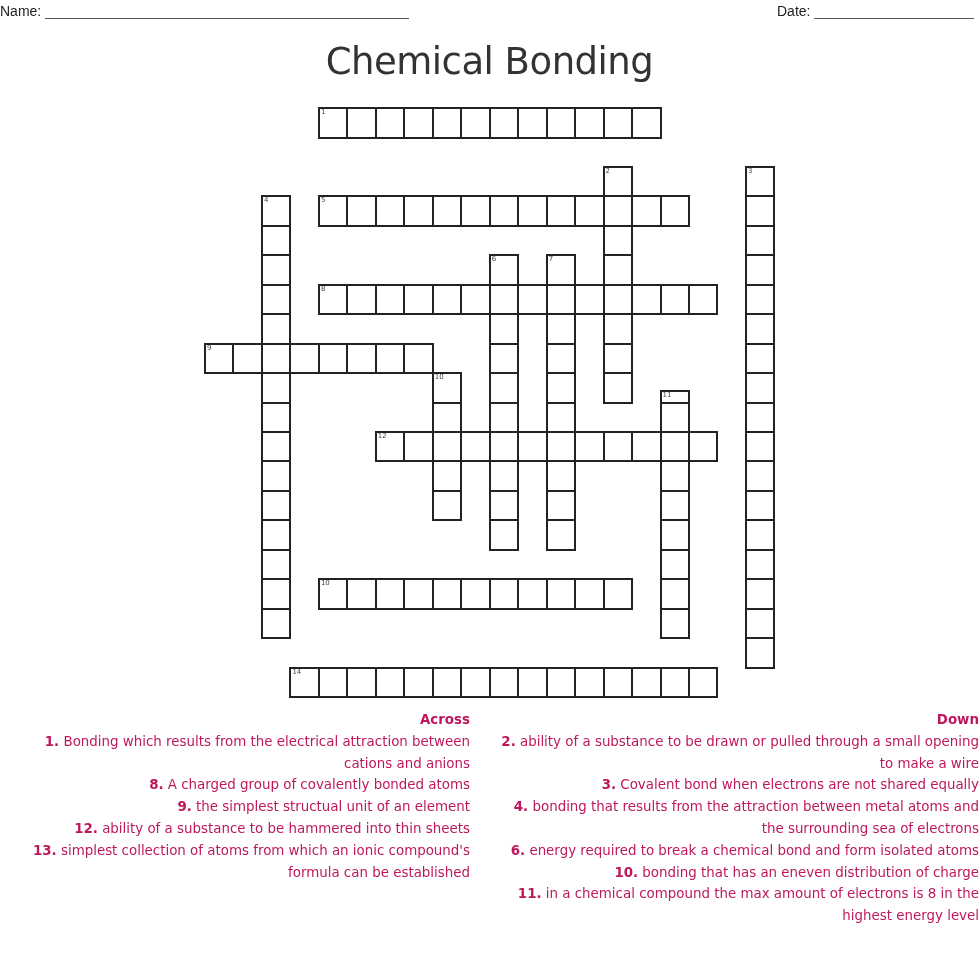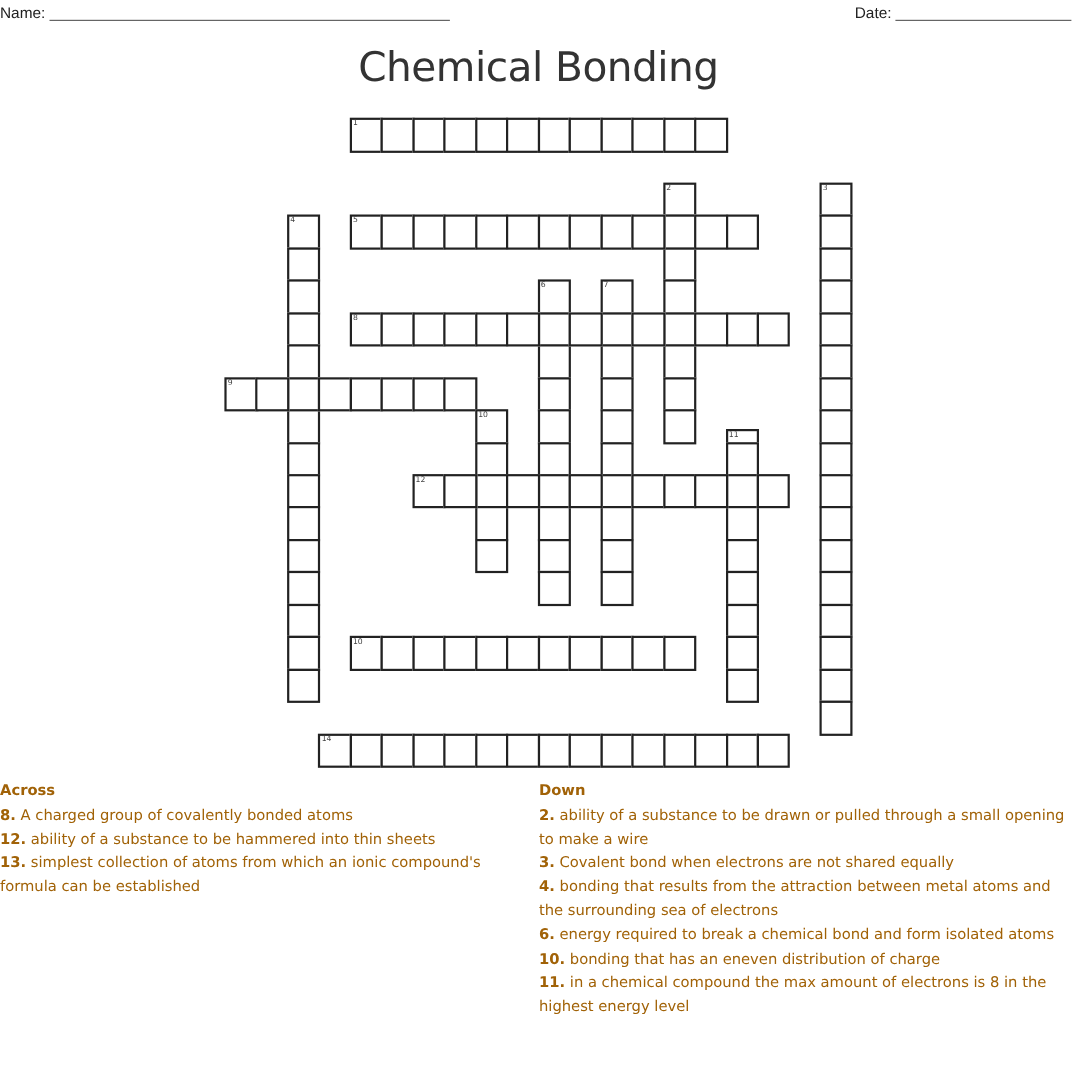--- a/index.html
+++ b/index.html
@@ -7,21 +7,21 @@
   .hdr { position: absolute; top: 3px; font-family: "Liberation Sans", sans-serif; font-size: 14px; color: #222; }
   .hdr .line { display: inline-block; border-bottom: 1px solid #555; vertical-align: bottom; height: 14px; margin-left: 4px; }
   #name-field { left: 0; }
   #name-field .line { width: 364px; }
   #date-field { left: 777px; }
   #date-field .line { width: 160px; }
   #title { position: absolute; top: 40px; left: 0; width: 979px; text-align: center; font-family: "DejaVu Sans", sans-serif; font-size: 37px; color: #333; letter-spacing: -0.5px; }
   #grid { position: absolute; left: 0; top: 0; width: 979px; height: 700px; }
   .cell { position: absolute; box-sizing: border-box; border: 2px solid #222; background: #fff; width: 30.5px; height: 31.5px; }
   .cell .num { position: absolute; left: 1px; top: -1px; font-family: "DejaVu Sans", sans-serif; font-size: 7px; color: #444; }
-  .clues { position: absolute; top: 709px; font-family: "DejaVu Sans", sans-serif; font-size: 13.4px; line-height: 21.8px; color: #a16207; }
+  .clues { position: absolute; top: 709px; font-family: "DejaVu Sans", sans-serif; font-size: 13.4px; line-height: 21.8px; color: #be185d; text-align: right; }
   #across { left: 0; width: 470px; }
   #down { left: 490px; width: 489px; }
   .clues h3 { margin: 0; font-size: 13.4px; font-weight: bold; line-height: 21.8px; }
   .clue b { font-weight: bold; }
 </style>
 </head>
 <body>
 
 <div class="hdr" id="name-field">
   <span>Name:</span><span class="line"></span>
@@ -208,21 +208,23 @@
     <div class="cell" style="left: 545.64px; top: 666.55px;"></div>
     <div class="cell" style="left: 574.11px; top: 666.55px;"></div>
     <div class="cell" style="left: 602.58px; top: 666.55px;"></div>
     <div class="cell" style="left: 631.05px; top: 666.55px;"></div>
     <div class="cell" style="left: 659.52px; top: 666.55px;"></div>
     <div class="cell" style="left: 687.99px; top: 666.55px;"></div>
   </div>
 
 <div class="clues" id="across">
   <h3>Across</h3>
+  <div class="clue"><b>1.</b><span> Bonding which results from the electrical attraction between cations and anions</span></div>
   <div class="clue"><b>8.</b><span> A charged group of covalently bonded atoms</span></div>
+  <div class="clue"><b>9.</b><span> the simplest structual unit of an element</span></div>
   <div class="clue"><b>12.</b><span> ability of a substance to be hammered into thin sheets</span></div>
   <div class="clue"><b>13.</b><span> simplest collection of atoms from which an ionic compound's formula can be established</span></div>
 </div>
 
 <div class="clues" id="down">
   <h3>Down</h3>
   <div class="clue"><b>2.</b><span> ability of a substance to be drawn or pulled through a small opening to make a wire</span></div>
   <div class="clue"><b>3.</b><span> Covalent bond when electrons are not shared equally</span></div>
   <div class="clue"><b>4.</b><span> bonding that results from the attraction between metal atoms and the surrounding sea of electrons</span></div>
   <div class="clue"><b>6.</b><span> energy required to break a chemical bond and form isolated atoms</span></div>

